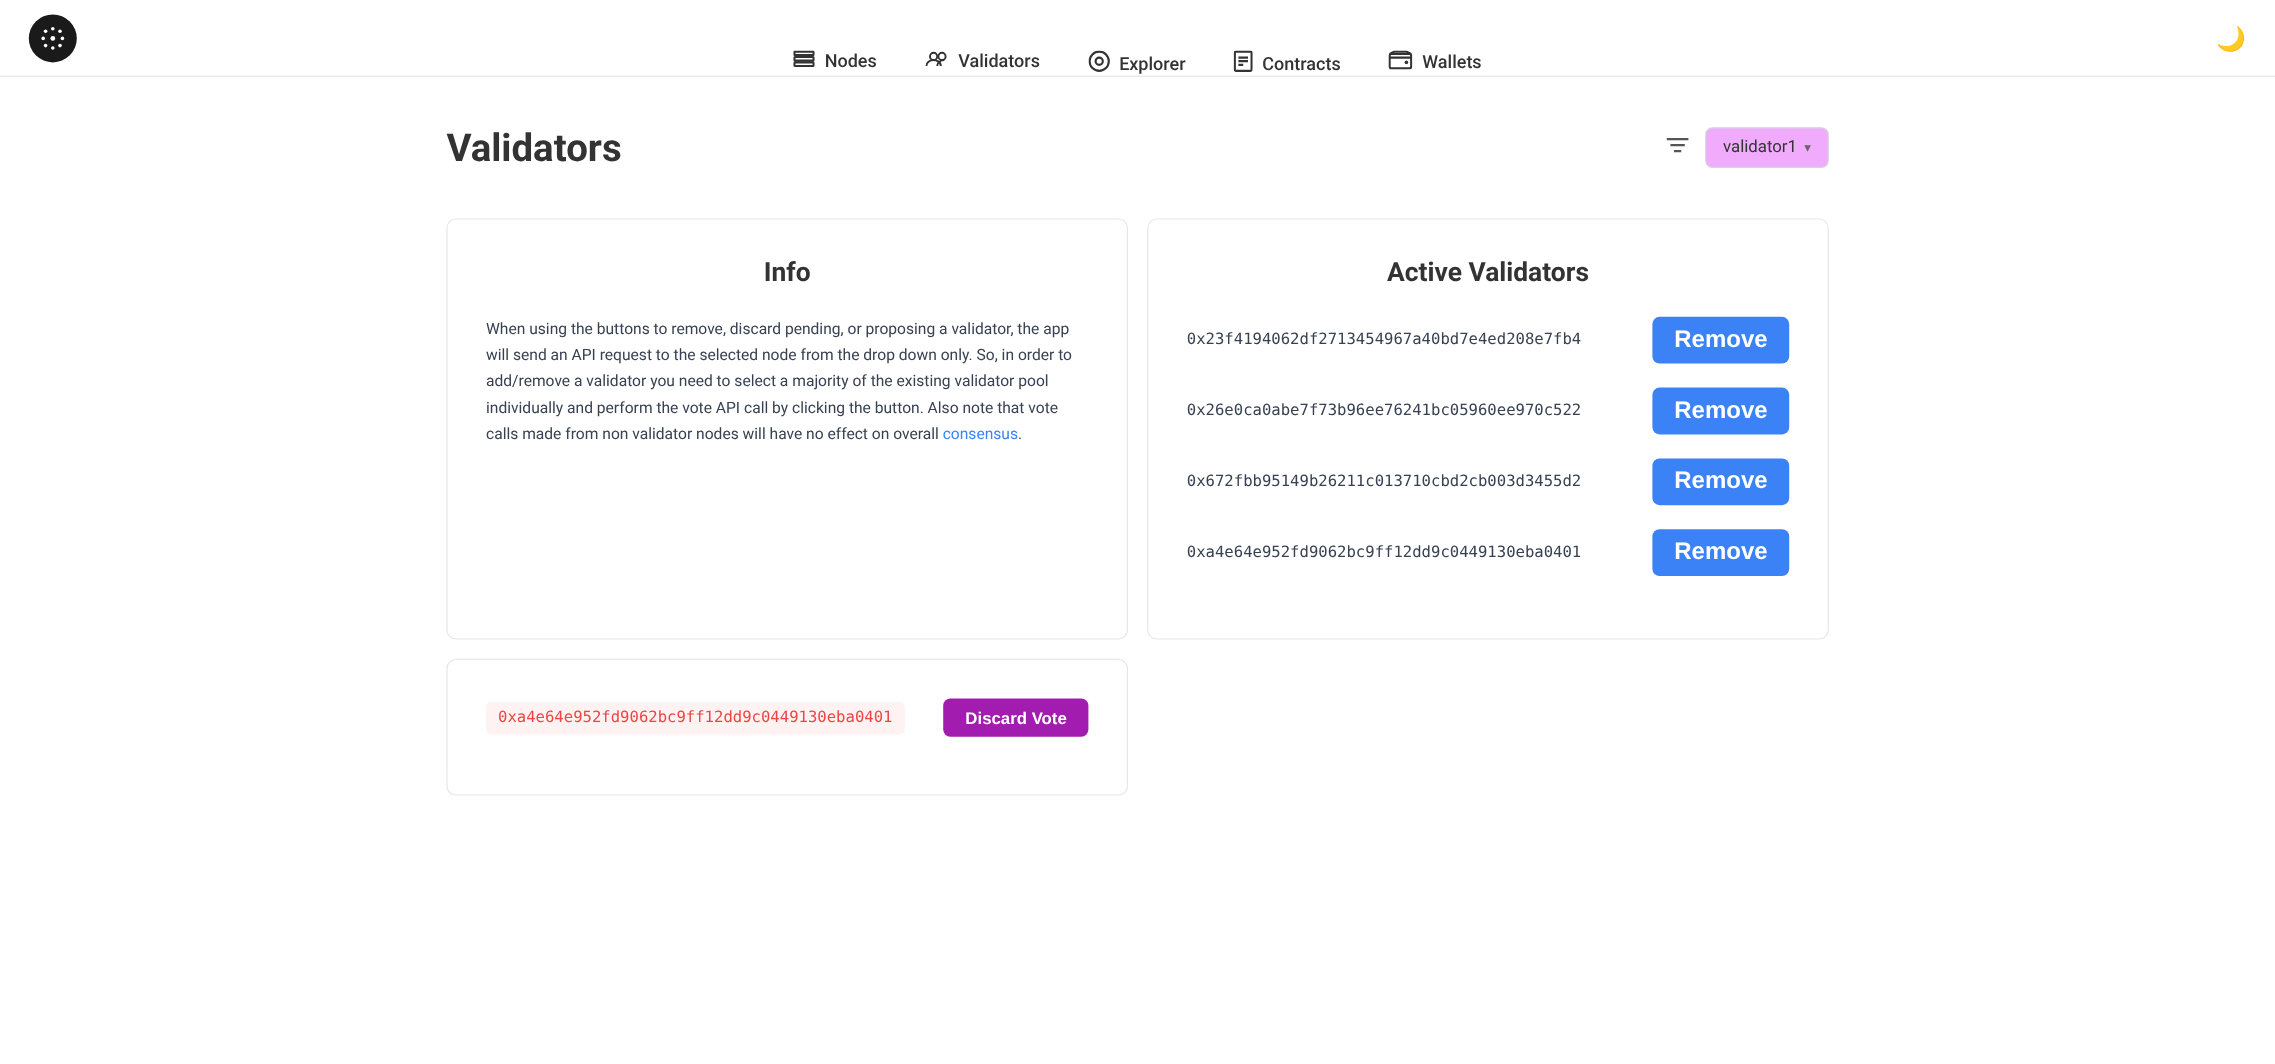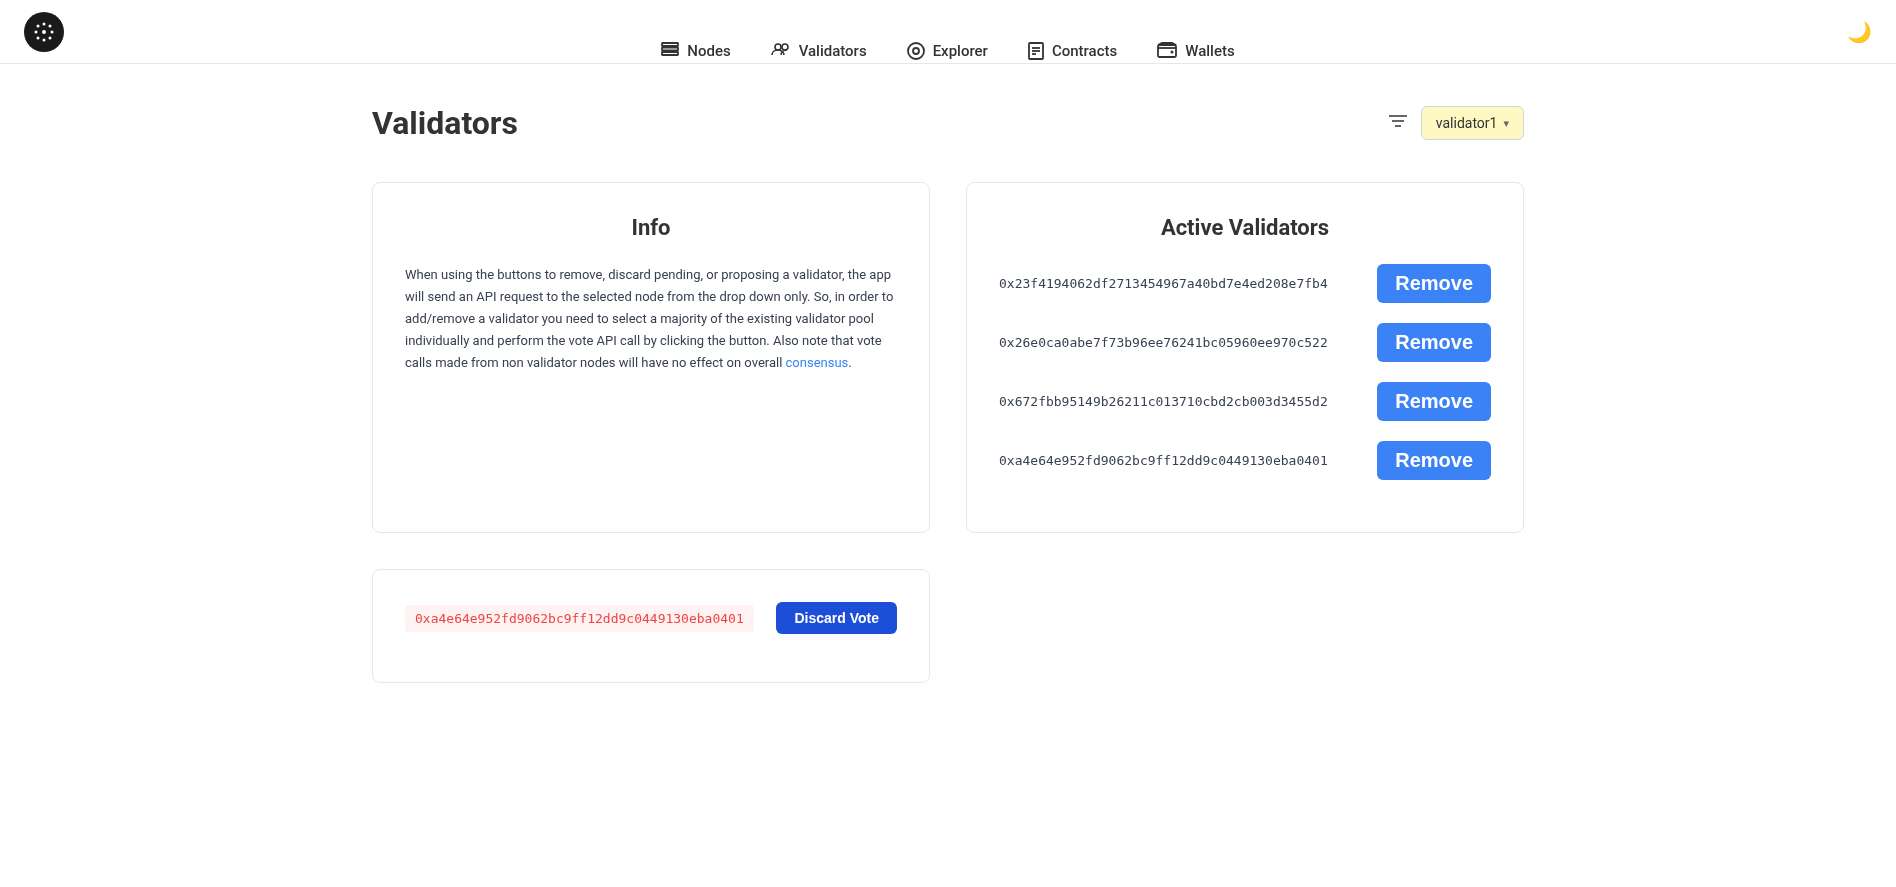--- a/index.html
+++ b/index.html
@@ -26,20 +26,21 @@
       align-items: center;
       justify-content: center;
     }
     .navbar-nav {
       display: flex;
       gap: 40px;
       list-style: none;
     }
     .navbar-nav li a {
       display: flex;
+      align-items: center;
       gap: 8px;
       text-decoration: none;
       color: #333;
       font-size: 15px;
       font-weight: 500;
       margin-top: 42px;
     }
     .navbar-theme {
       position: absolute;
       right: 24px;
@@ -77,28 +78,28 @@
     }
     .validator-dropdown {
       border: 1px solid #d1d5db;
       border-radius: 6px;
       padding: 8px 14px;
       font-size: 14px;
       cursor: pointer;
       display: flex;
       align-items: center;
       gap: 6px;
-      background: #fef9c3;
+      background: #f0abfc;
     }
 
     
     .cards-grid {
       display: grid;
       grid-template-columns: 1fr 1fr;
-      gap: 36px;
+      gap: 16px;
     }
 
     .card {
       border: 1px solid #e5e7eb;
       border-radius: 8px;
       padding: 32px;
     }
 
     
     .card-title {
@@ -181,21 +182,21 @@
     }
     .pending-address {
       font-size: 13px;
       color: #ef4444;
       font-family: monospace;
       background: #fef2f2;
       padding: 6px 10px;
       border-radius: 4px;
     }
     .btn-discard {
-      background: #1d4ed8;
+      background: #a21caf;
       color: #fff;
       border: none;
       border-radius: 6px;
       padding: 8px 18px;
       font-size: 14px;
       font-weight: 700;
       cursor: pointer;
     }
   </style>
 </head>

